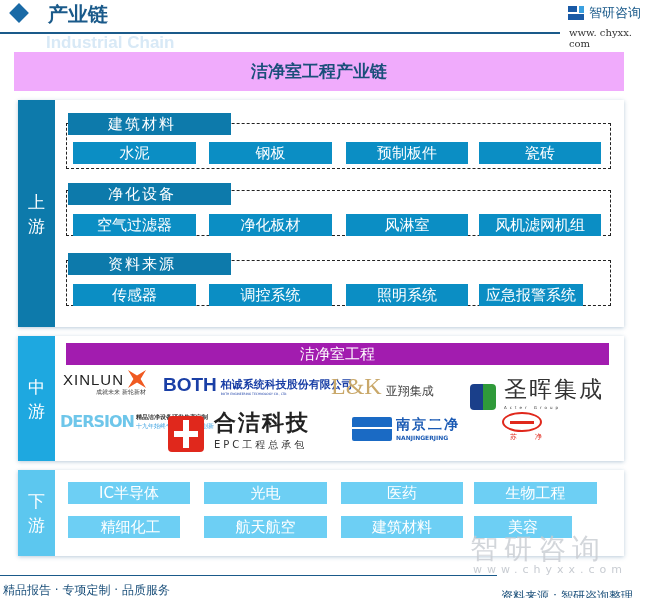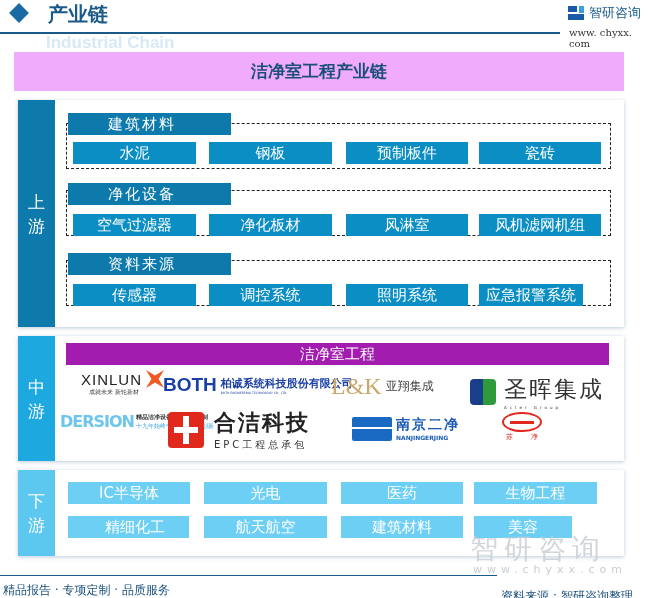--- a/index.html
+++ b/index.html
@@ -68,21 +68,21 @@
   .chip {
     position: absolute; height: 22px; background: #0b8ec4; color: #fff;
     font-size: 15px; display: flex; align-items: center; justify-content: center;
   }
 
   .mid-bar {
     position: absolute; left: 48px; top: 7px; width: 543px; height: 22px;
     background: #a21caf; color: #fff; font-size: 15px;
     display: flex; align-items: center; justify-content: center;
   }
-  .logo { position: absolute; display: flex; align-items: center; }
+  .logo { position: absolute; display: flex; align-items: flex-end; }
 
   .dchip {
     position: absolute; height: 22px; background: #6dcff4; color: #fff;
     font-size: 15px; display: flex; align-items: center; justify-content: center;
   }
 
   .footer-line { position: absolute; left: 0; top: 575px; width: 497px; height: 1px; background: #1a5a8a; }
   .footer-left { position: absolute; left: 3px; top: 582px; font-size: 12px; color: #1a4f7a; }
   .footer-right { position: absolute; left: 501px; top: 588px; font-size: 12px; color: #1a4f7a; }
   .wm-bottom {
@@ -142,21 +142,21 @@
   <div class="chip" style="left:461px;top:184px;width:104px;">应急报警系统</div>
 </div>
 
 <div class="section mid">
   <div class="section-label">
     <span>中</span>
     <span>游</span>
   </div>
   <div class="mid-bar">洁净室工程</div>
 
-  <div class="logo" style="left:63px;top:34px;flex-direction:column;align-items:flex-start;">
+  <div class="logo" style="left:45px;top:34px;flex-direction:column;align-items:flex-end;">
     <div style="display:flex;align-items:center;">
       <span style="font-size:15px;letter-spacing:1px;color:#222;font-family:'Liberation Sans',sans-serif;">XINLUN</span>
       <span style="margin-left:4px;display:inline-block;width:18px;height:18px;background:#f05a22;clip-path:polygon(0 0,50% 30%,100% 0,70% 50%,100% 100%,50% 70%,0 100%,30% 50%);"></span>
     </div>
     <span style="font-size:6px;color:#444;margin-left:8px;">成就未来  新轮新材</span>
   </div>
 
   <div class="logo" style="left:145px;top:38px;">
     <span style="font-size:19px;font-weight:bold;color:#1a3fa6;font-family:'Liberation Sans',sans-serif;">BOTH</span>
     <div style="display:flex;flex-direction:column;margin-left:4px;">
@@ -218,21 +218,21 @@
 
 <div class="section down">
   <div class="section-label">
     <span>下</span>
     <span>游</span>
   </div>
   <div class="dchip" style="left:50px;top:12px;width:122px;">IC半导体</div>
   <div class="dchip" style="left:186px;top:12px;width:123px;">光电</div>
   <div class="dchip" style="left:323px;top:12px;width:122px;">医药</div>
   <div class="dchip" style="left:456px;top:12px;width:123px;">生物工程</div>
-  <div class="dchip" style="left:50px;top:46px;width:121px;padding-left:13px;">精细化工</div>
+  <div class="dchip" style="left:50px;top:46px;width:112px;padding-left:13px;">精细化工</div>
   <div class="dchip" style="left:186px;top:46px;width:123px;">航天航空</div>
   <div class="dchip" style="left:323px;top:46px;width:122px;">建筑材料</div>
   <div class="dchip" style="left:456px;top:46px;width:98px;">美容</div>
 </div>
 
 <div class="wm-bottom">智研咨询</div>
 <div class="wm-url">www.chyxx.com</div>
 <div class="footer-line"></div>
 <div class="footer-right">资料来源：智研咨询整理</div>
 <div class="footer-left">精品报告 · 专项定制 · 品质服务</div>

